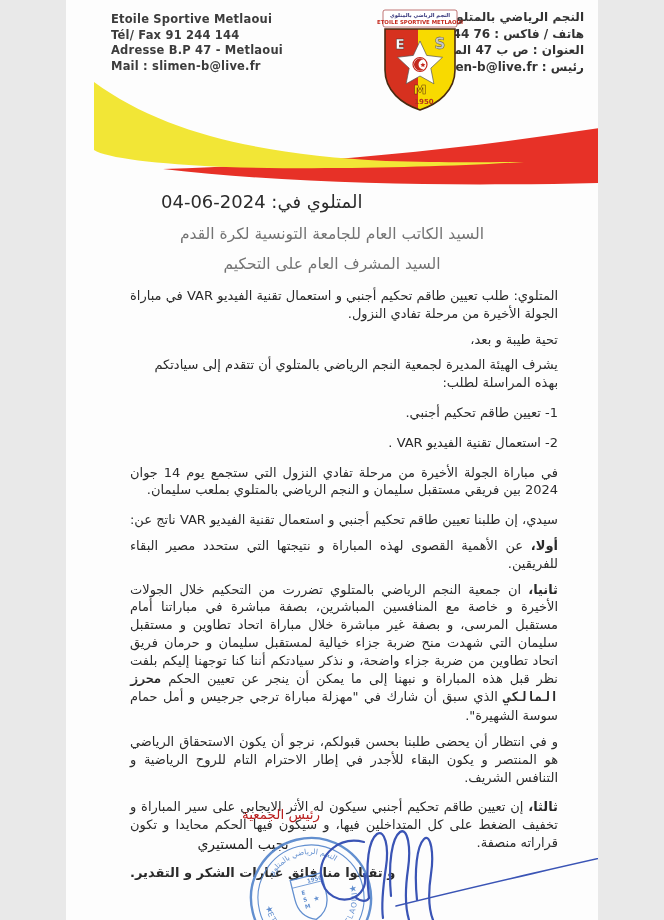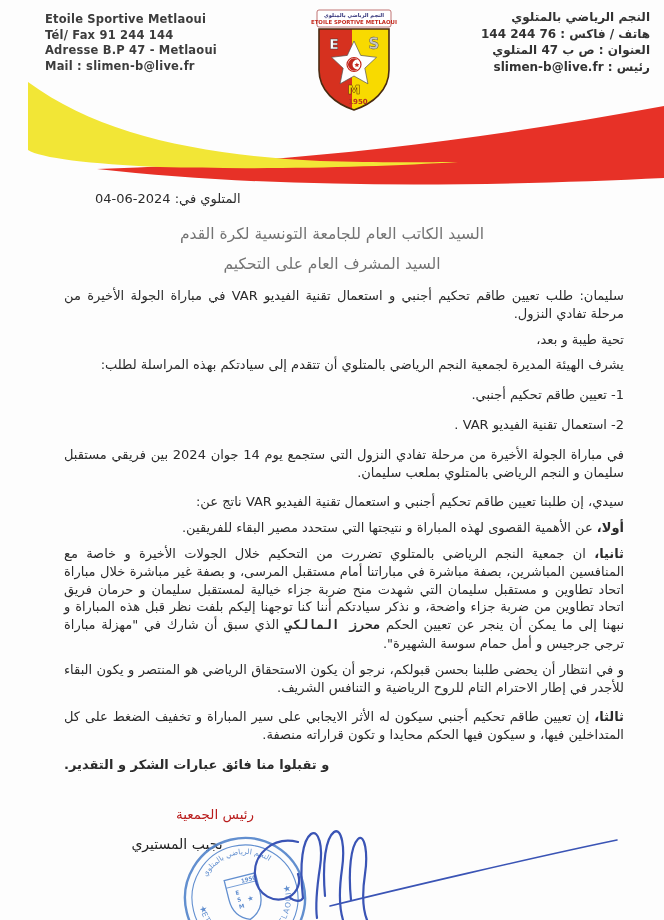--- a/index.html
+++ b/index.html
@@ -1,29 +1,29 @@
 <!DOCTYPE html>
 <html lang="ar"><head>
 <meta charset="utf-8">
 <style>
   html,body{margin:0;padding:0;}
   body{background:#e9e9e9;font-family:"DejaVu Sans",sans-serif;}
-  .page{position:relative;width:664px;height:920px;margin:0 auto;background:#fdfdfd;overflow:hidden;}
+  .page{position:relative;width:532px;height:920px;margin:0 auto;background:#fdfdfd;overflow:hidden;}
 
   
   .hdr-left{position:absolute;left:45px;top:12px;font-size:11.5px;line-height:15.5px;
             font-weight:bold;color:#3c3c3c;letter-spacing:.2px;}
   .hdr-right{position:absolute;right:14px;top:9px;direction:rtl;text-align:right;
              font-size:12px;line-height:16.5px;font-weight:bold;color:#333;}
   .logo{position:absolute;left:311px;top:8px;}
 
   .swoosh{position:absolute;left:0;top:70px;}
 
   
-  .date-line{position:absolute;left:95px;top:191px;direction:rtl;font-size:13px;color:#2b2b2b;}
+  .date-line{position:absolute;left:95px;top:191px;direction:rtl;font-size:18px;color:#2b2b2b;}
   .recipients{position:absolute;left:0;right:0;top:219px;text-align:center;direction:rtl;
               font-size:15.5px;line-height:30px;color:#737373;}
   .body{position:absolute;left:64px;right:40px;top:287px;direction:rtl;text-align:right;
         font-size:13px;line-height:17.8px;color:#2b2b2b;}
   .body p{margin:0 0 8px 0;}
   .body p.just{text-align:justify;}
   .body p.sp{margin-bottom:12px;}
   .lead{font-weight:bold;margin-top:34px;}
   .lead-normal{font-weight:normal;}
   .bold-name{font-weight:bold;font-family:Liberation Mono, monospace;}
@@ -86,21 +86,21 @@
   </svg>
 
   <div class="date-line">المتلوي في: 2024-06-04</div>
 
   <div class="recipients">
     <div>السيد الكاتب العام للجامعة التونسية لكرة القدم</div>
     <div>السيد المشرف العام على التحكيم</div>
   </div>
 
   <div class="body">
-    <p class="just"><span class="lead-normal">سليمان:</span><span> طلب تعيين طاقم تحكيم أجنبي و استعمال تقنية الفيديو VAR في مباراة الجولة الأخيرة من مرحلة تفادي النزول.</span></p>
+    <p class="just"><span class="lead-normal">المتلوي:</span><span> طلب تعيين طاقم تحكيم أجنبي و استعمال تقنية الفيديو VAR في مباراة الجولة الأخيرة من مرحلة تفادي النزول.</span></p>
     <p>تحية طيبة و بعد،</p>
     <p class="sp">يشرف الهيئة المديرة لجمعية النجم الرياضي بالمتلوي أن تتقدم إلى سيادتكم بهذه المراسلة لطلب:</p>
     <p class="sp">1- تعيين طاقم تحكيم أجنبي.</p>
     <p class="sp">2- استعمال تقنية الفيديو VAR .</p>
     <p class="just sp">في مباراة الجولة الأخيرة من مرحلة تفادي النزول التي ستجمع يوم 14 جوان 2024 بين فريقي مستقبل سليمان و النجم الرياضي بالمتلوي بملعب سليمان.</p>
     <p>سيدي، إن طلبنا تعيين طاقم تحكيم أجنبي و استعمال تقنية الفيديو VAR ناتج عن:</p>
     <p class="just"><span class="lead">أولا،</span><span> عن الأهمية القصوى لهذه المباراة و نتيجتها التي ستحدد مصير البقاء للفريقين.</span></p>
     <p class="just"><span class="lead">ثانيا،</span><span> ان جمعية النجم الرياضي بالمتلوي تضررت من التحكيم خلال الجولات الأخيرة و خاصة مع المنافسين المباشرين، بصفة مباشرة في مباراتنا أمام مستقبل المرسى، و بصفة غير مباشرة خلال مباراة اتحاد تطاوين و مستقبل سليمان التي شهدت منح ضربة جزاء خيالية لمستقبل سليمان و حرمان فريق اتحاد تطاوين من ضربة جزاء واضحة، و نذكر سيادتكم أننا كنا توجهنا إليكم بلفت نظر قبل هذه المباراة و نبهنا إلى ما يمكن أن ينجر عن تعيين الحكم </span><span class="bold-name">محرز المالكي</span><span> الذي سبق أن شارك في "مهزلة مباراة ترجي جرجيس و أمل حمام سوسة الشهيرة".</span></p>
     <p class="just sp">و في انتظار أن يحضى طلبنا بحسن قبولكم، نرجو أن يكون الاستحقاق الرياضي هو المنتصر و يكون البقاء للأجدر في إطار الاحترام التام للروح الرياضية و التنافس الشريف.</p>
     <p class="just sp"><span class="lead">ثالثا،</span><span> إن تعيين طاقم تحكيم أجنبي سيكون له الأثر الايجابي على سير المباراة و تخفيف الضغط على كل المتداخلين فيها، و سيكون فيها الحكم محايدا و تكون قراراته منصفة.</span></p>

